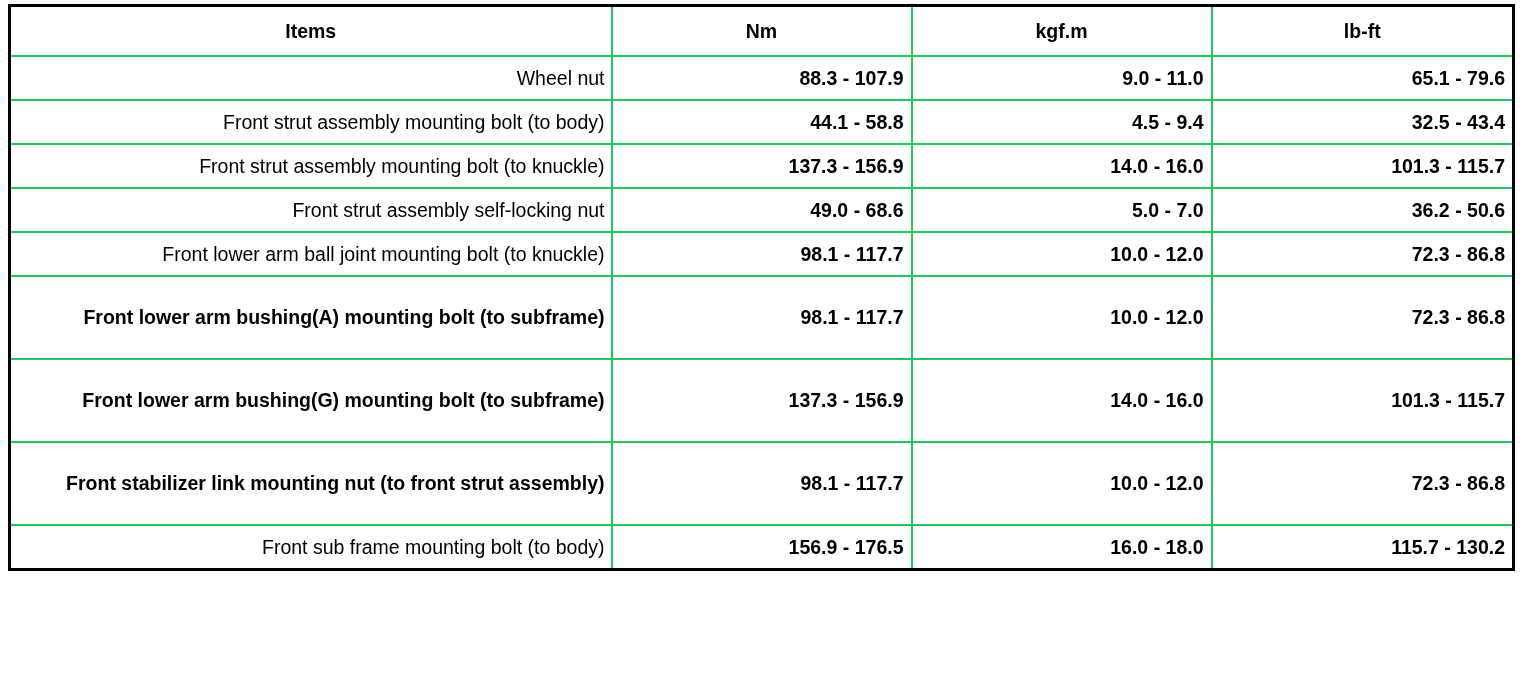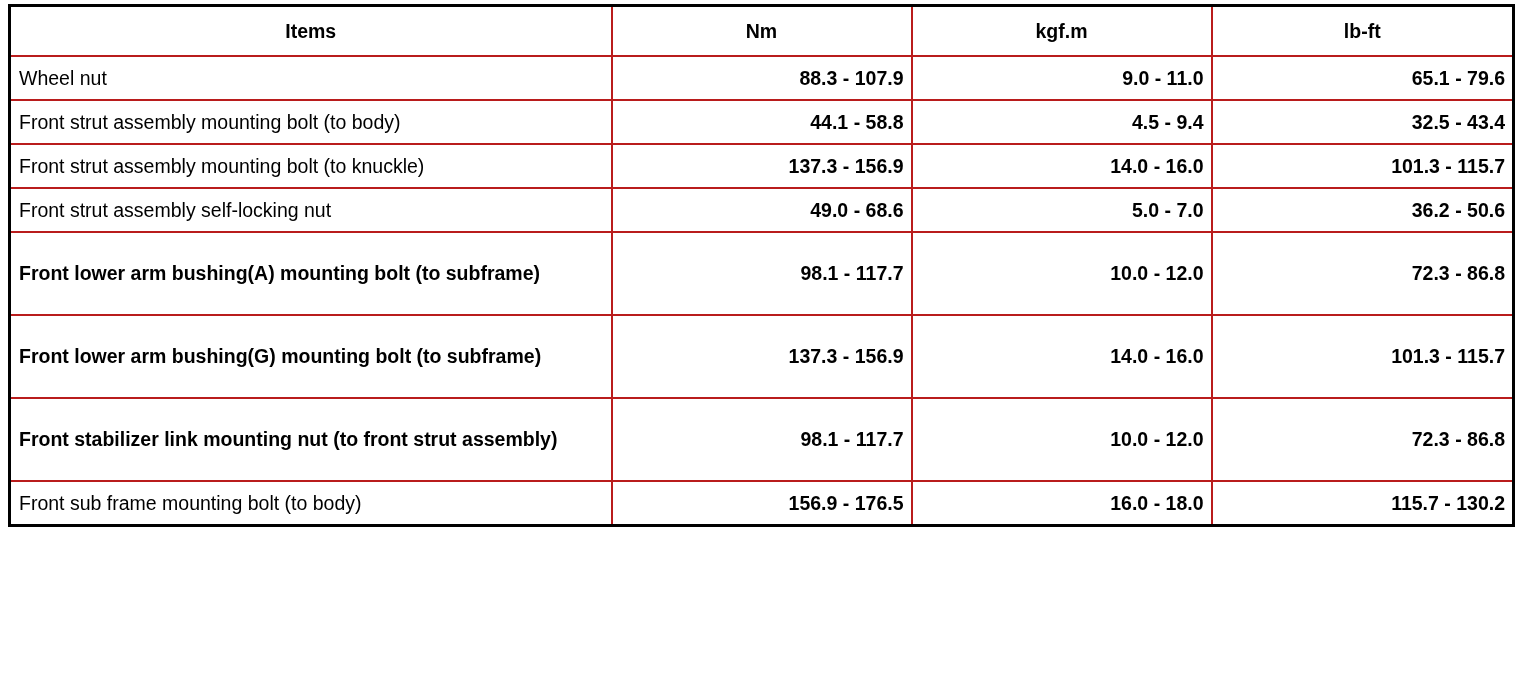--- a/index.html
+++ b/index.html
@@ -25,35 +25,35 @@
     table-layout: fixed;
     border: 3px solid #000000;
   }
   table.torque-table col.c-items  { width: 602px; }
   table.torque-table col.c-nm     { width: 300px; }
   table.torque-table col.c-kgfm   { width: 300px; }
   table.torque-table col.c-lbft   { width: 302px; }
 
   table.torque-table th,
   table.torque-table td {
-    border: 2px solid #b91c1c;
+    border: 2px solid #22c55e;
     font-size: 19.5px;
     line-height: 1.28;
     vertical-align: middle;
     padding: 3px 7px;
   }
   table.torque-table thead th {
     text-align: center;
     font-weight: bold;
     height: 40px;
     padding-top: 4px;
     padding-bottom: 4px;
   }
   table.torque-table tbody td.item-cell {
-    text-align: left;
+    text-align: right;
     font-weight: normal;
     padding-left: 8px;
     padding-right: 6px;
   }
   table.torque-table tbody td.val-cell {
     text-align: right;
     font-weight: bold;
   }
   table.torque-table tbody tr.one-line td { height: 36px; }
   table.torque-table tbody tr.two-line td { height: 75px; font-weight: bold; }
@@ -95,20 +95,26 @@
           <td class="val-cell">137.3 - 156.9</td>
           <td class="val-cell">14.0 - 16.0</td>
           <td class="val-cell">101.3 - 115.7</td>
         </tr>
         <tr class="one-line">
           <td class="item-cell">Front strut assembly self-locking nut</td>
           <td class="val-cell">49.0 - 68.6</td>
           <td class="val-cell">5.0 - 7.0</td>
           <td class="val-cell">36.2 - 50.6</td>
         </tr>
+        <tr class="one-line">
+          <td class="item-cell">Front lower arm ball joint mounting bolt (to knuckle)</td>
+          <td class="val-cell">98.1 - 117.7</td>
+          <td class="val-cell">10.0 - 12.0</td>
+          <td class="val-cell">72.3 - 86.8</td>
+        </tr>
         <tr class="two-line">
           <td class="item-cell">Front lower arm bushing(A) mounting bolt (to subframe)</td>
           <td class="val-cell">98.1 - 117.7</td>
           <td class="val-cell">10.0 - 12.0</td>
           <td class="val-cell">72.3 - 86.8</td>
         </tr>
         <tr class="two-line">
           <td class="item-cell">Front lower arm bushing(G) mounting bolt (to subframe)</td>
           <td class="val-cell">137.3 - 156.9</td>
           <td class="val-cell">14.0 - 16.0</td>

